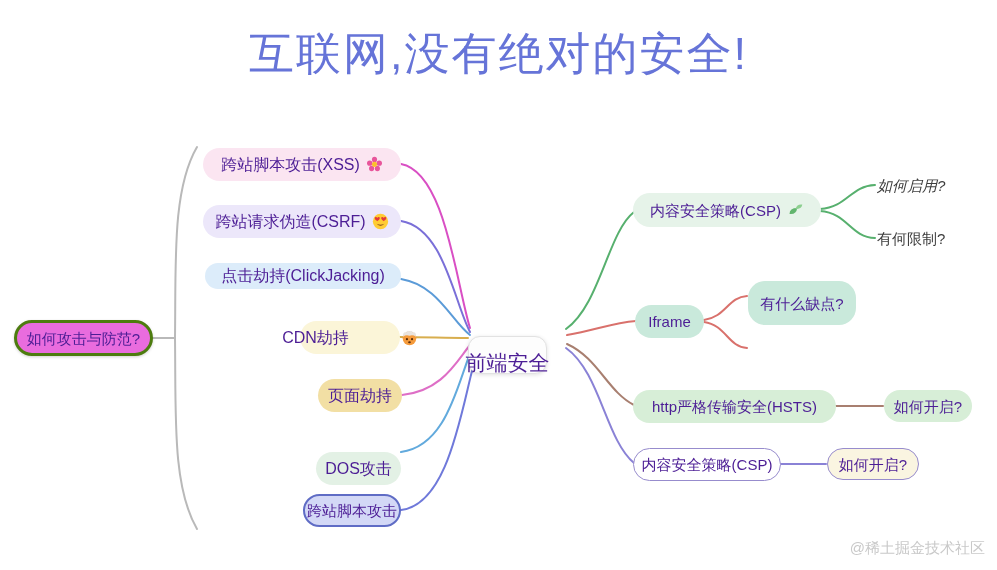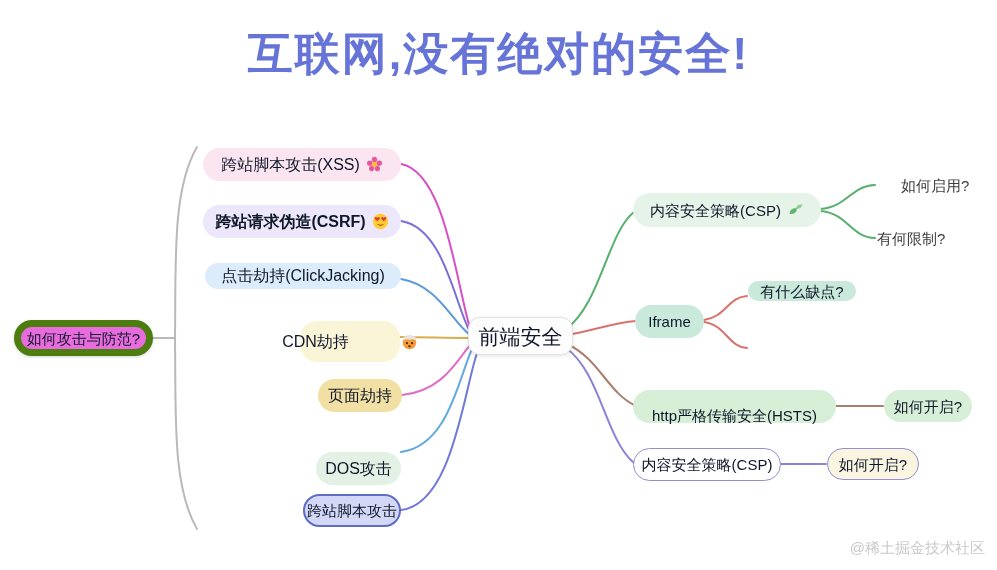--- a/index.html
+++ b/index.html
@@ -1,53 +1,53 @@
 <!DOCTYPE html>
 <html><head>
 <meta charset="utf-8">
 <style>
   html,body{margin:0;padding:0;background:#fff;}
   #canvas{position:relative;width:997px;height:570px;background:#ffffff;overflow:hidden;
           font-family:"Liberation Sans",sans-serif;}
   #connectors{position:absolute;left:0;top:0;z-index:0;}
   .title{position:absolute;left:0;right:0;top:24px;text-align:center;
-         font-size:45px;font-weight:bold;color:#6674d8;letter-spacing:2px;z-index:2;}
+         font-size:45px;font-weight:normal;color:#6674d8;letter-spacing:2px;z-index:2;}
   .pill{position:absolute;display:flex;align-items:center;justify-content:center;
-        border-radius:17px;font-size:16px;color:#0f172a;white-space:nowrap;
+        border-radius:17px;font-size:16px;color:#4c1d95;white-space:nowrap;
         box-sizing:border-box;z-index:2;line-height:1;}
   .plain{position:absolute;font-size:15px;color:#3d3d3d;white-space:nowrap;z-index:2;}
   .icon{display:inline-flex;margin-left:6px;}
   .icon svg{display:block;}
 
   
   .n-root{left:14px;top:320px;width:139px;height:36px;background:#e96cde;
-          border:7px solid #4d7c0f;border-radius:19px;font-size:15px;
+          border:3px solid #4d7c0f;border-radius:19px;font-size:15px;
           box-shadow:0 1px 3px rgba(0,0,0,.18);}
-  .n-center{left:468px;top:317px;width:105px;height:38px;background:#fdfdfd;
+  .n-center{left:468px;top:336px;width:79px;height:38px;background:#fdfdfd;
             border:1px solid #e2e2e2;border-radius:12px;font-size:21px;
-            box-shadow:0 1px 4px rgba(0,0,0,.12);}
+            box-shadow:0 1px 4px rgba(0,0,0,.12);align-items:flex-end;}
 
   
   .n-xss {left:203px;top:148px;width:198px;height:33px;background:#fbe5f1;}
-  .n-csrf{left:203px;top:205px;width:198px;height:33px;background:#ece7fa;font-weight:bold;}
+  .n-csrf{left:203px;top:205px;width:198px;height:33px;background:#ece7fa;}
   .n-cj  {left:205px;top:263px;width:196px;height:26px;background:#dcecfa;}
-  .n-cdn {left:300px;top:321px;width:100px;height:41px;background:#fbf5d8;gap:46px;}
+  .n-cdn {left:300px;top:321px;width:100px;height:33px;background:#fbf5d8;gap:46px;}
   .n-page{left:318px;top:379px;width:84px;height:33px;background:#f2dfa4;}
   .n-dos {left:316px;top:436px;width:85px;height:33px;background:#e3f1e5;margin-top:16px;}
   .n-mitm{left:303px;top:494px;width:98px;height:33px;background:#d3d8f6;
           border:2px solid #5f6cc5;font-size:15px;}
 
   
   .n-csp1 {left:633px;top:193px;width:188px;height:34px;background:#e6f3e9;font-size:15px;}
-  .t-csp1a{left:901px;top:177px;}
+  .t-csp1a{left:877px;top:177px;font-style:italic;}
   .t-csp1b{left:877px;top:230px;}
   .n-if   {left:635px;top:305px;width:69px;height:33px;background:#c9e9db;font-size:15px;}
-  .n-ifa  {left:748px;top:281px;width:108px;height:20px;background:#c9e9db;font-size:15px;}
+  .n-ifa  {left:748px;top:281px;width:108px;height:44px;background:#c9e9db;font-size:15px;}
   .n-ifb  {left:748px;top:333px;width:214px;height:31px;background:#c9e9db;font-size:15px;}
-  .n-hsts {left:633px;top:390px;width:203px;height:33px;background:#d7eed7;font-size:15px;align-items:flex-end;}
+  .n-hsts {left:633px;top:390px;width:203px;height:33px;background:#d7eed7;font-size:15px;}
   .n-hstsa{left:884px;top:390px;width:88px;height:32px;background:#d7eed7;font-size:15px;}
   .n-csp2 {left:633px;top:448px;width:148px;height:33px;background:#ffffff;
            border:1.5px solid #978ccd;font-size:15px;}
   .n-csp2a{left:827px;top:448px;width:92px;height:32px;background:#faf5e1;
            border:1.5px solid #978ccd;font-size:15px;}
 
   .watermark{position:absolute;right:12px;top:539px;font-size:15px;color:#c9c9c9;z-index:2;}
 </style>
 </head>
 <body>

